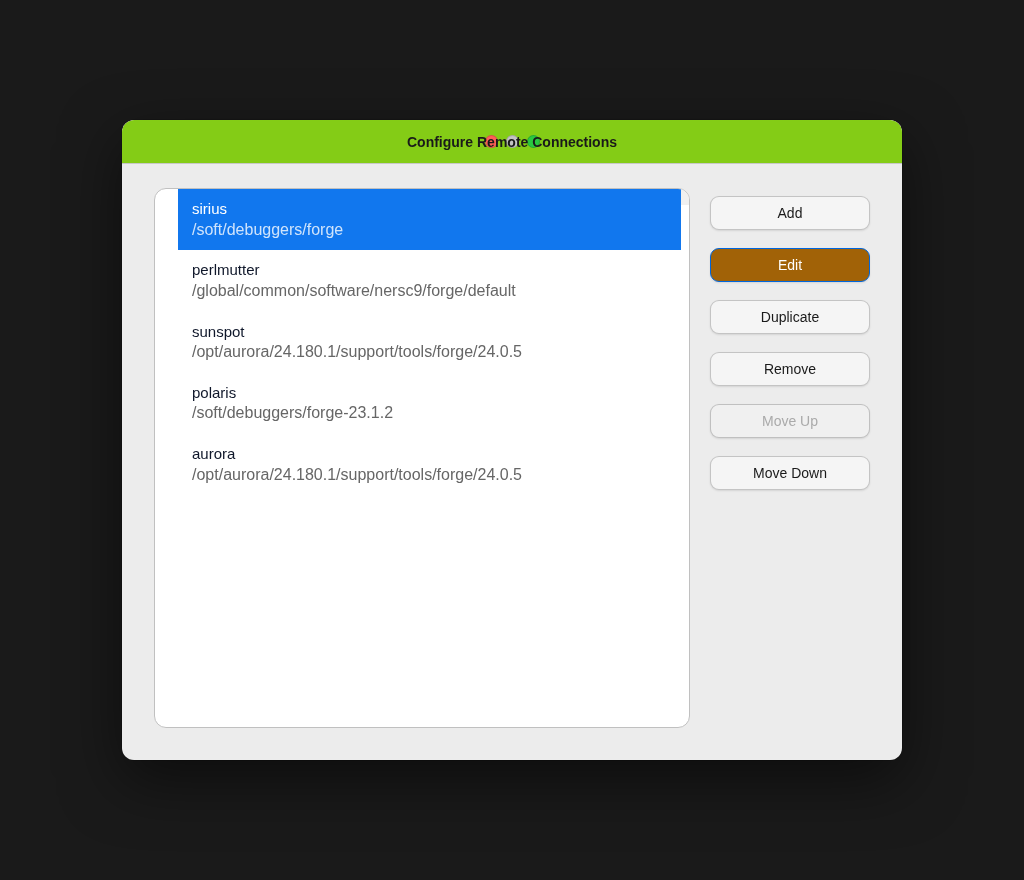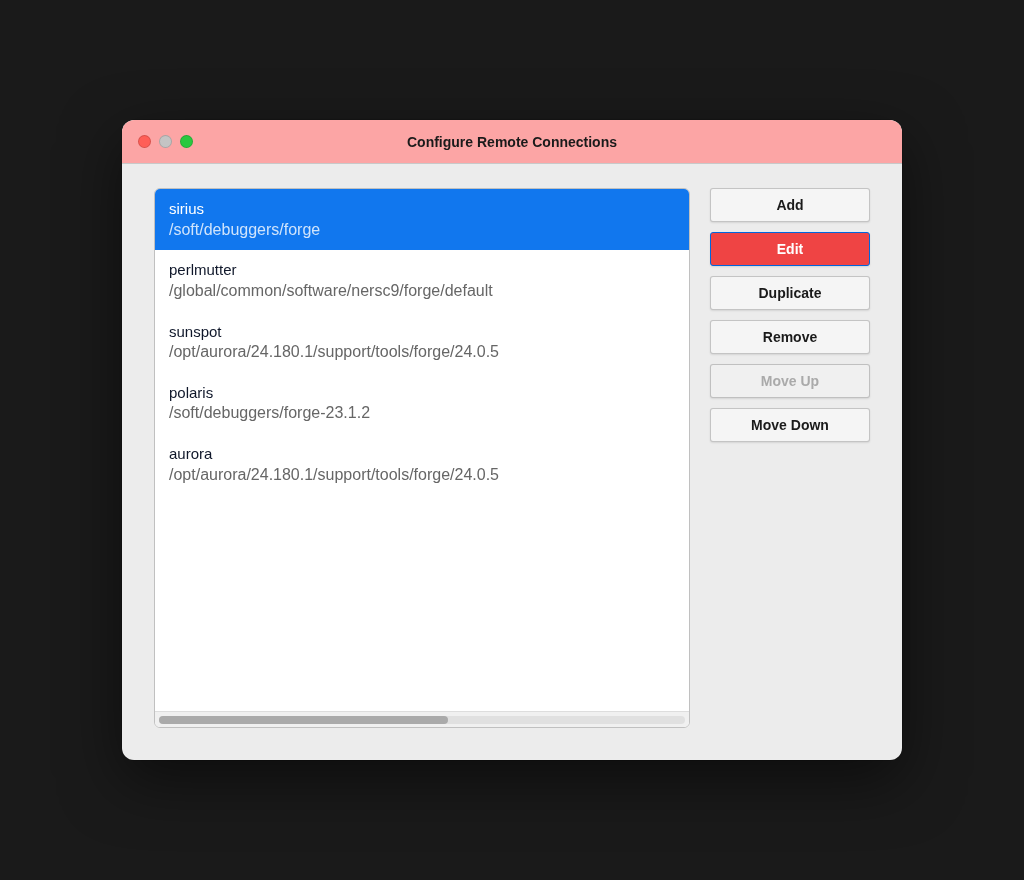--- a/index.html
+++ b/index.html
@@ -22,28 +22,29 @@
       border-radius: 12px;
       width: 780px;
       min-height: 640px;
       box-shadow: 0 20px 60px rgba(0,0,0,0.5), 0 0 0 0.5px rgba(0,0,0,0.3);
       overflow: hidden;
       display: flex;
       flex-direction: column;
     }
 
     .title-bar {
-      background: #fca5a5;
+      background: #84cc16;
       border-bottom: 1px solid #c8c8c8;
       padding: 12px 16px;
       display: flex;
       align-items: center;
       position: relative;
       min-height: 44px;
       border-radius: 12px 12px 0 0;
+      justify-content: center;
     }
 
     .traffic-lights {
       display: flex;
       gap: 8px;
       align-items: center;
     }
 
     .traffic-light {
       width: 13px;
@@ -81,24 +82,25 @@
       padding: 24px 32px 32px;
       display: flex;
       gap: 20px;
       flex: 1;
     }
 
     .connections-list-container {
       flex: 1;
       background: #ffffff;
       border: 1px solid #c0c0c0;
-      border-radius: 6px;
+      border-radius: 12px;
       overflow: hidden;
       display: flex;
-      flex-direction: column;
+      flex-direction: row;
+      padding-left: 23px;
     }
 
     .connections-list {
       flex: 1;
       overflow-y: auto;
       overflow-x: auto;
     }
 
     .list-item {
       padding: 10px 14px;
@@ -164,34 +166,35 @@
       display: flex;
       flex-direction: column;
       gap: 10px;
       width: 160px;
       padding-top: 0;
     }
 
     .action-button {
       width: 100%;
       padding: 8px 16px;
-      border-radius: 3px;
+      border-radius: 9px;
       font-size: 14px;
-      font-weight: 700;
+      font-weight: 400;
       cursor: pointer;
       border: 1px solid rgba(0,0,0,0.2);
       background: #f5f5f5;
       color: #1a1a1a;
       text-align: center;
       box-shadow: 0 1px 2px rgba(0,0,0,0.1);
       transition: background 0.1s;
+      margin-top: 8px;
     }
 
     .action-button.primary {
-      background: #ef4444;
+      background: #a16207;
       color: #ffffff;
       border-color: #0066dd;
     }
 
     .action-button.disabled {
       color: #aaaaaa;
       cursor: default;
       background: #f0f0f0;
     }
 

